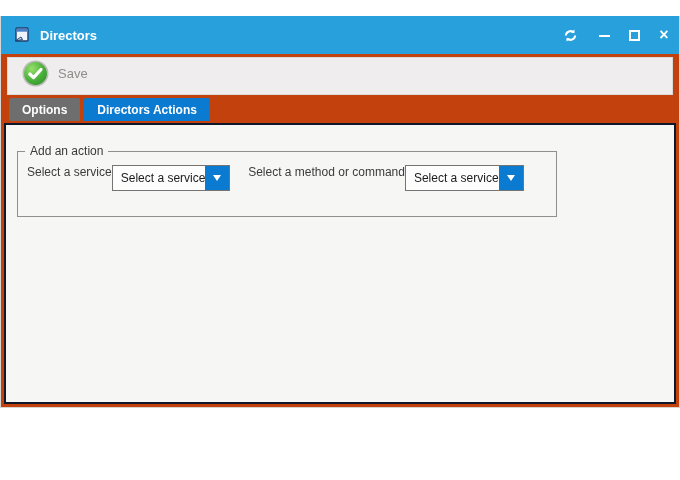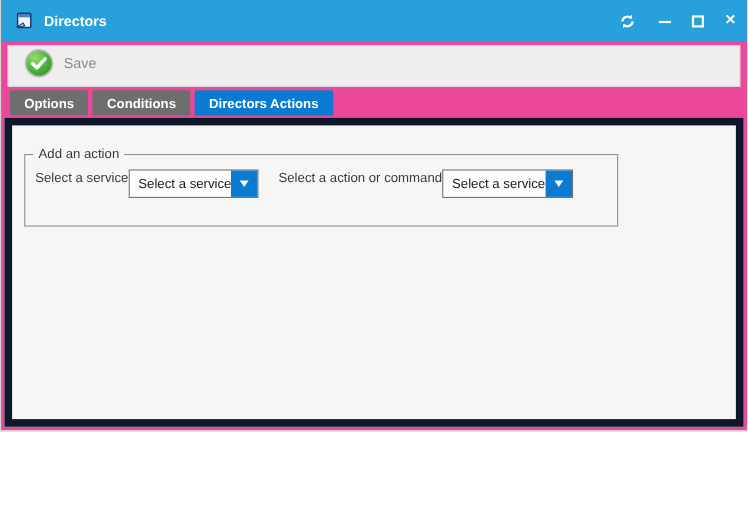--- a/index.html
+++ b/index.html
@@ -1,20 +1,20 @@
 <!DOCTYPE html>
 <html><head>
 <meta charset="utf-8">
 <style>
   * { margin:0; padding:0; box-sizing:border-box; }
   html,body { width:680px; height:480px; background:#ffffff; font-family:"Liberation Sans", sans-serif; }
 
   .window {
-    position:absolute; left:0; top:0; width:680px; height:392px;
-    background:#ec4899;
+    position:absolute; left:0; top:16px; width:680px; height:392px;
+    background:#c2410c;
     border-left:1px solid #d8d6d5; border-right:1px solid #d8d6d5; border-bottom:1px solid #d8d6d5;
     overflow:hidden;
   }
 
   
   .titlebar {
     position:absolute; left:0; top:0; right:0; height:38px;
     background:#27a0dc;
     display:flex; align-items:center;
   }
@@ -54,21 +54,21 @@
   .tab {
     height:23px; padding:0 13px; display:flex; align-items:center;
     font-size:12px; font-weight:bold; color:#ffffff;
     background:#6e6e6e; border-radius:2px 2px 0 0; cursor:pointer; white-space:nowrap;
   }
   .tab.active { background:#0b7ad1; }
 
   
   .content {
     position:absolute; left:3px; right:3px; top:107px; bottom:3px;
-    background:#f6f6f5; border:7px solid #0f172a;
+    background:#f6f6f5; border:2px solid #0f172a;
   }
 
   
   .groupbox {
     position:absolute; left:11px; top:26px; width:540px; height:66px;
     border:1px solid #8f8f8f;
   }
   .groupbox .legend {
     position:absolute; top:-8px; left:7px; background:#f6f6f5;
     padding:0 5px; font-size:12px; color:#3a3a3a;
@@ -145,41 +145,40 @@
         </defs>
         <circle cx="13.5" cy="13.5" r="12.2" fill="url(#sg)" stroke="#bdbbb9" stroke-width="1.6"></circle>
         <path d="M7.8 14 L11.5 17.6 L19 9.5" fill="none" stroke="#ffffff" stroke-width="3.2" stroke-linecap="round" stroke-linejoin="round"></path>
       </svg>
       <span class="label">Save</span>
     </div>
   </div>
 
   <div class="tabs">
     <div class="tab">Options</div>
-    <div class="tab">Conditions</div>
     <div class="tab active">Directors Actions</div>
   </div>
 
   <div class="content">
     <div class="groupbox">
       <span class="legend">Add an action</span>
 
       <div class="group-fields">
         <div class="field f0">
           <span class="field-label">Select a service</span>
           <div class="combo">
             <span class="combo-value">Select a service</span>
             <span class="combo-btn">
               <span class="caret"></span>
             </span>
           </div>
         </div>
 
         <div class="field f1">
-          <span class="field-label">Select a action or command</span>
+          <span class="field-label">Select a method or command</span>
           <div class="combo">
             <span class="combo-value">Select a service</span>
             <span class="combo-btn">
               <span class="caret"></span>
             </span>
           </div>
         </div>
       </div>
     </div>
   </div>

